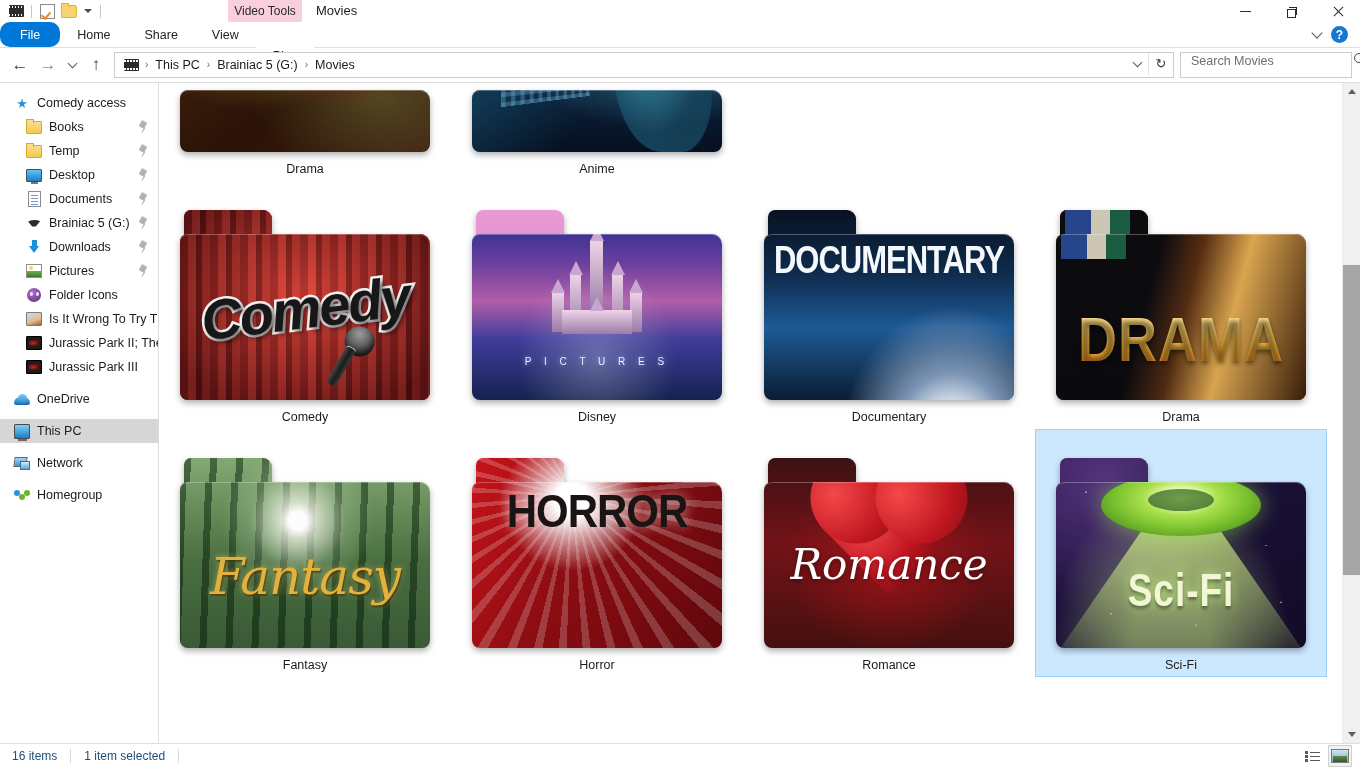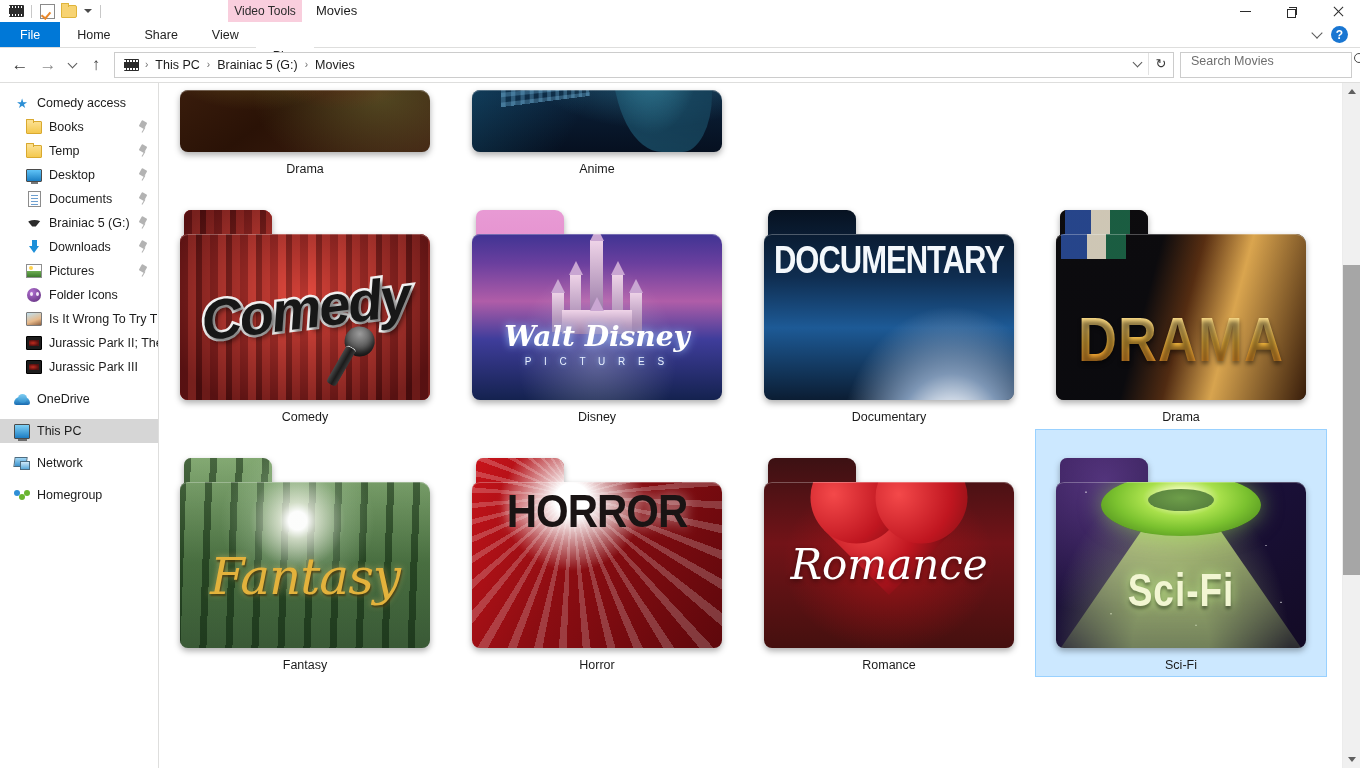--- a/index.html
+++ b/index.html
@@ -162,20 +162,21 @@
     display: flex; align-items: center;
     font-size: 12.5px;
     color: #1f1f1f;
     cursor: default;
     height: 25px;
   }
   .rtab.file {
     background: #0078d7;
     color: #ffffff;
     padding: 0 20px;
+    border-radius: 10px;
   }
   .rtab.play {
     background: #ffffff;
     margin-top: 21px;
   }
   .ribbon-right {
     position: absolute;
     right: 0; top: 0;
     height: 25px;
     display: flex; align-items: center;
@@ -1283,21 +1284,20 @@
                 <div class="front">
                   <div class="art art-disney">
                     <div class="castle">
                       <i style="left:48px;top:-18px;width:13px;height:72px;"></i>
                       <i style="left:28px;top:16px;width:11px;height:56px;"></i>
                       <i style="left:70px;top:16px;width:11px;height:56px;"></i>
                       <i style="left:10px;top:34px;width:12px;height:40px;"></i>
                       <i style="left:88px;top:34px;width:12px;height:40px;"></i>
                       <i style="left:20px;top:52px;width:70px;height:24px;"></i>
                     </div>
-                    <div class="art-label">Walt Disney</div>
                     <div class="art-sub">P I C T U R E S</div>
                   </div>
                 </div>
               </div>
             </div>
             <div class="caption">Disney</div>
           </div>
 
           <div class="cell">
             <div class="thumb-wrap">
@@ -1412,14 +1412,29 @@
             <span class="vs-arrow-up"></span>
           </div>
         <div class="vs-thumb"></div>
         <div class="vs-btn" style="position:absolute;bottom:0;left:0;right:0;">
             <span class="vs-arrow-dn"></span>
           </div>
       </div>
     </div>
   </div>
 
+  <div class="statusbar">
+    <span class="st-text">16 items</span>
+    <span class="st-sep"></span>
+    <span class="st-text">1 item selected</span>
+    <span class="st-sep"></span>
+
+    <div class="view-btns">
+      <div class="vb">
+          <span class="det-ico"></span>
+        </div>
+      <div class="vb active">
+          <span class="big-ico"></span>
+        </div>
+    </div>
+  </div>
 
 </div>
 
 </body></html>

